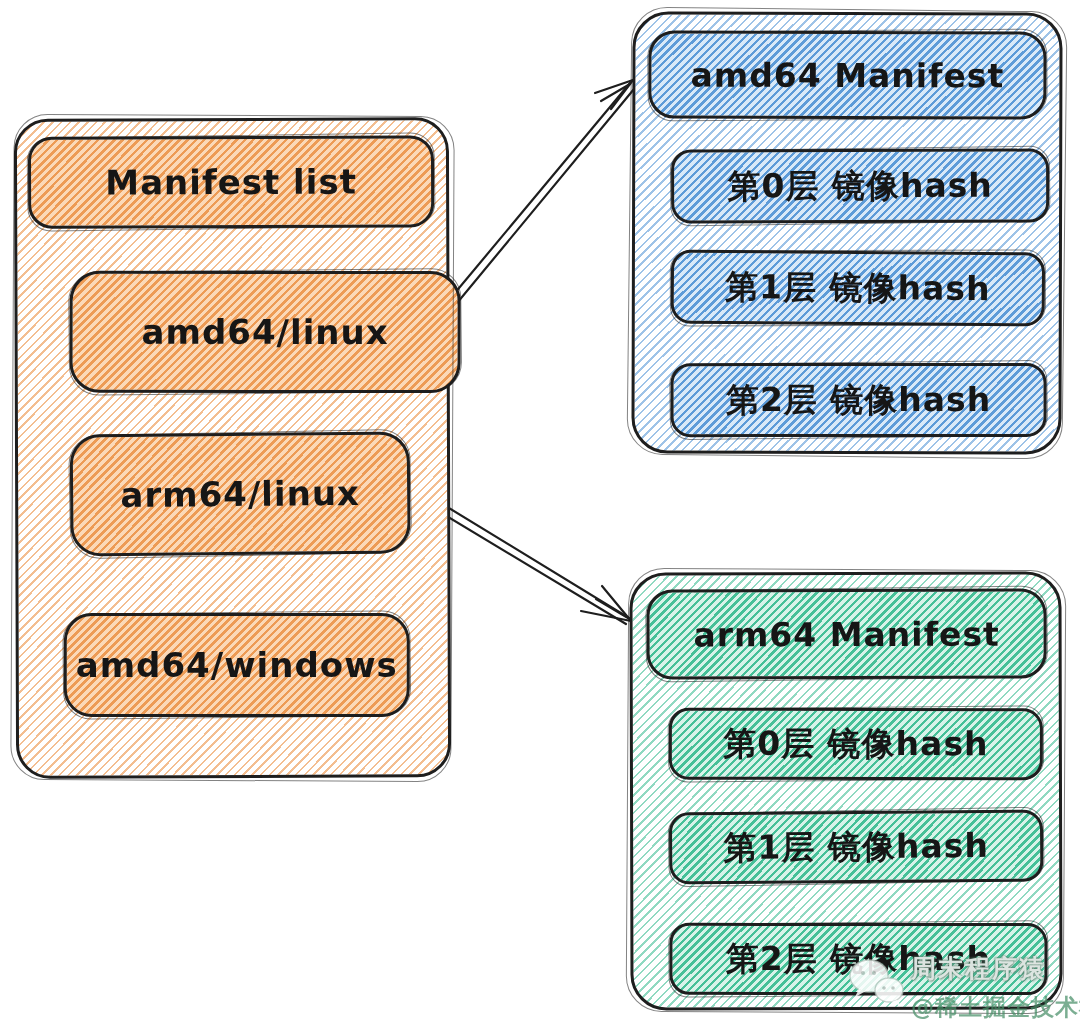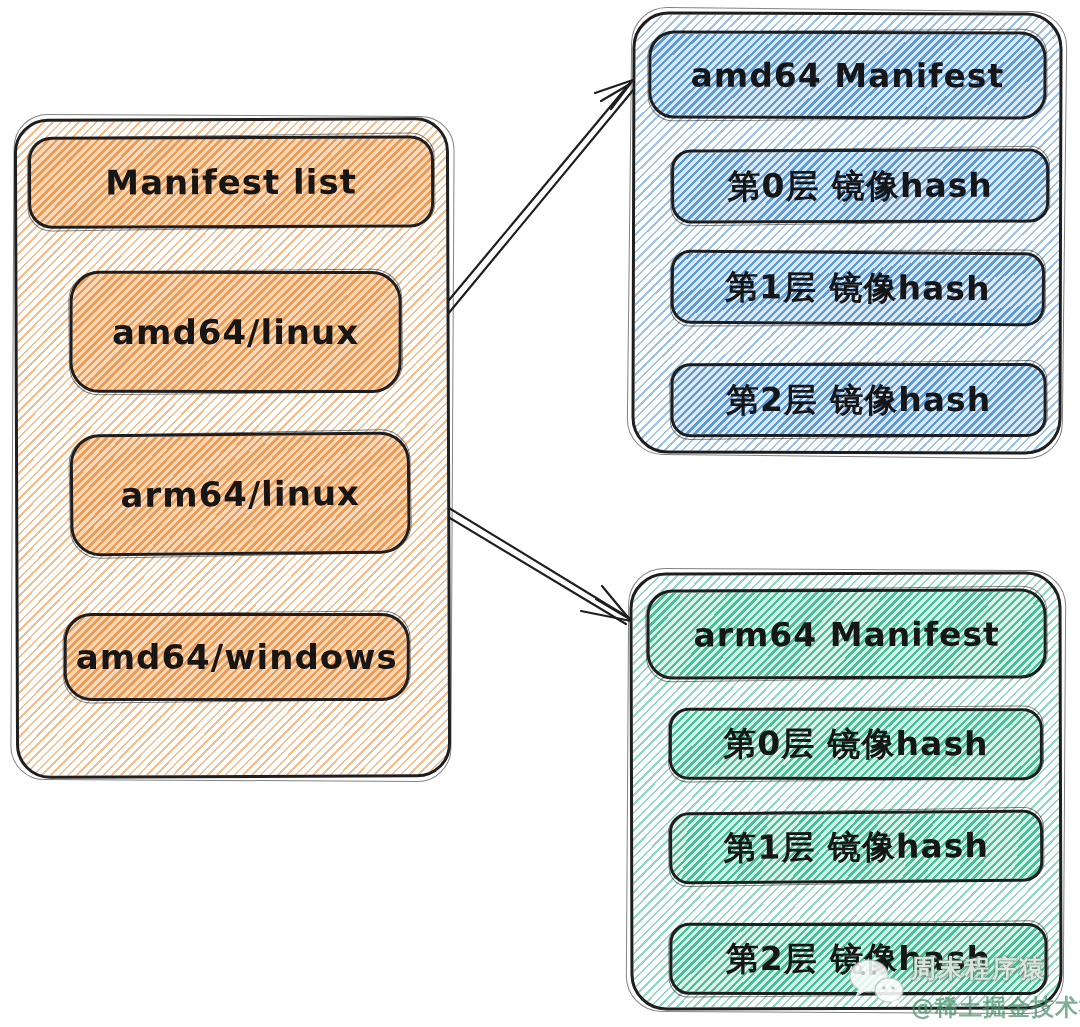--- a/index.html
+++ b/index.html
@@ -28,23 +28,23 @@
   .hatch-blue-dense{background:
     repeating-linear-gradient(135deg,#5d9bd8 0 2.4px,#d9e9f8 2.4px 5.6px);}
   .hatch-green-light{background:
     repeating-linear-gradient(135deg,rgba(70,192,152,.6) 0 1.8px,rgba(255,255,255,.0) 1.8px 6.2px),#fff;}
   .hatch-green-dense{background:
     repeating-linear-gradient(135deg,#46c098 0 2.4px,#d8f3e9 2.4px 5.6px);}
   
   #list-box{left:15px;top:118px;width:435px;height:660px;border-radius:34px;transform:rotate(-.2deg);}
   #list-title{left:11px;top:15px;width:406px;height:92px;border-radius:24px;}
   #list-title .label{font-size:37px;}
-  #list-row-0{left:52px;top:150px;width:332px;height:122px;border-radius:30px;transform:rotate(.25deg);padding-left:35px;}
+  #list-row-0{left:52px;top:150px;width:391px;height:122px;border-radius:30px;transform:rotate(.25deg);padding-left:35px;}
   #list-row-1{left:52px;top:312px;width:340px;height:122px;border-radius:30px;transform:rotate(-.3deg);}
-  #list-row-2{left:45px;top:492px;width:346px;height:88px;border-radius:28px;transform:rotate(.2deg);}
+  #list-row-2{left:45px;top:492px;width:346px;height:104px;border-radius:28px;transform:rotate(.2deg);}
   #list-box .row .label{font-size:34px;}
   #list-row-2 .label{font-size:31px;}
   
   #amd64-box{left:632px;top:12px;width:430px;height:442px;border-radius:36px;transform:rotate(.15deg);}
   #amd64-title{left:13px;top:16px;width:398px;height:88px;border-radius:26px;}
   #amd64-title .label{font-size:36px;}
   #amd64-layer-0{left:36px;top:134px;width:378px;height:74px;border-radius:20px;transform:rotate(-.3deg);}
   #amd64-layer-1{left:36px;top:236px;width:374px;height:74px;border-radius:20px;transform:rotate(.3deg);}
   #amd64-layer-2{left:36px;top:348px;width:376px;height:74px;border-radius:20px;transform:rotate(-.2deg);}
   #amd64-box .row .label{font-size:33px;}

